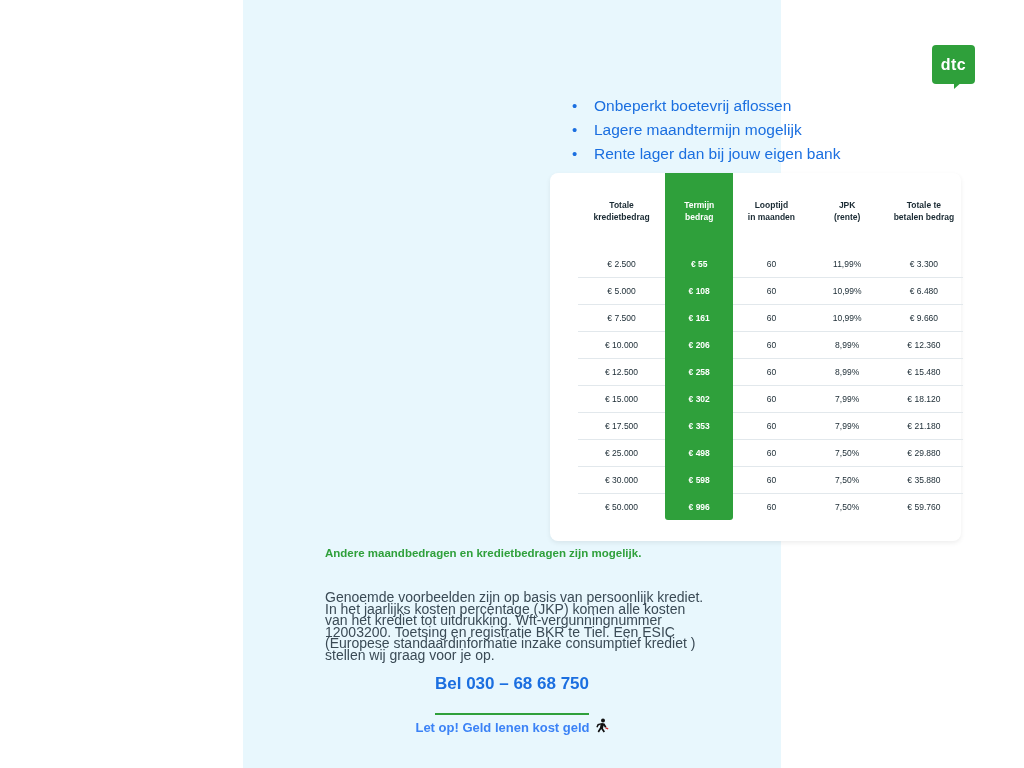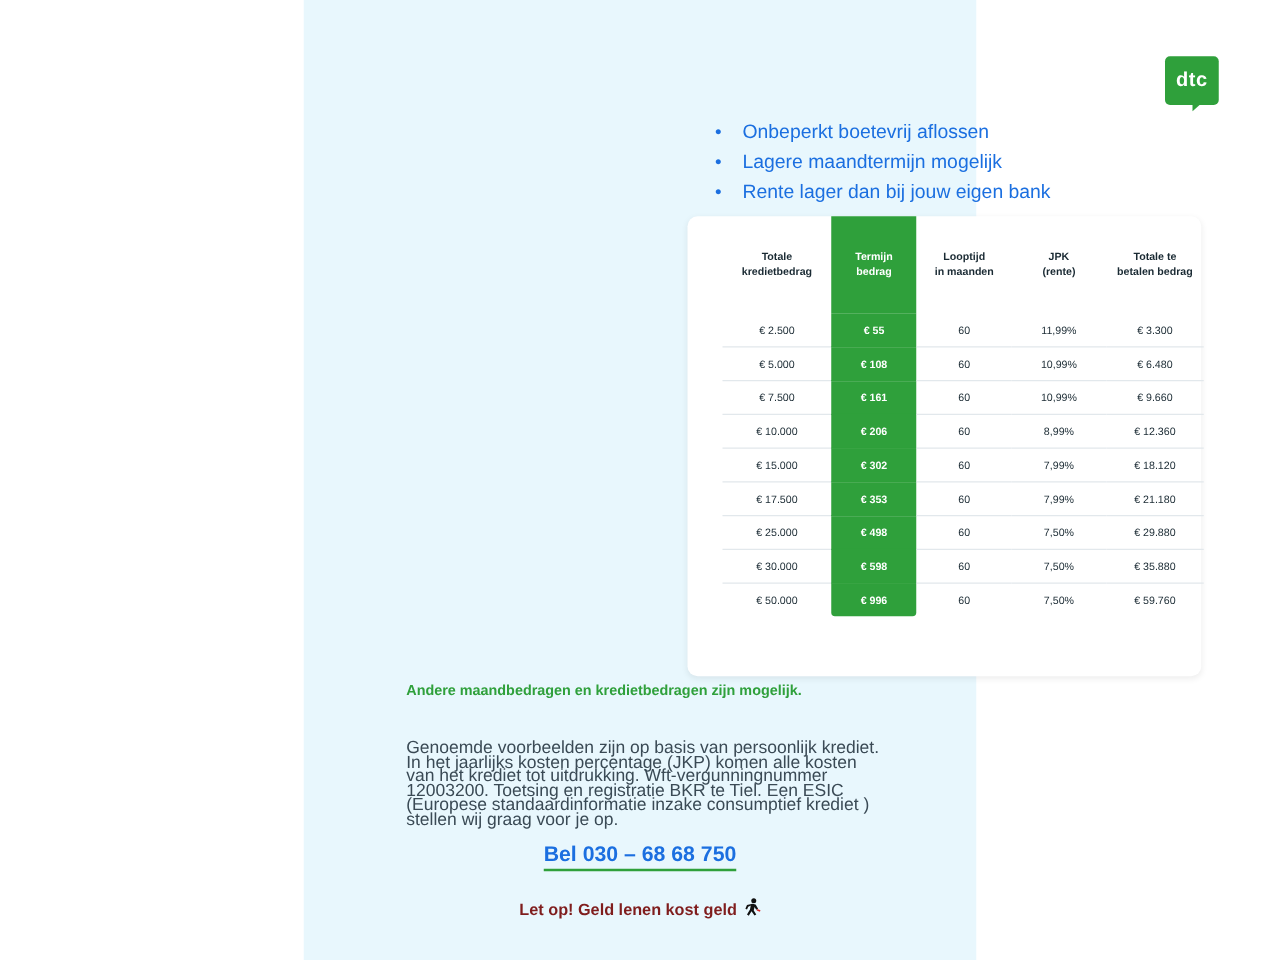--- a/index.html
+++ b/index.html
@@ -186,29 +186,29 @@
     top: 674px;
     width: 1024px;
     text-align: center;
     color: #1b6fe0;
     font-size: 17px;
     font-weight: bold;
     font-family: "Liberation Sans", sans-serif;
   }
   .phone span {
     border-bottom: 2px solid #2fa03b;
-    padding-bottom: 2px;
+    padding-bottom: 20px;
   }
   .warning {
     position: absolute;
     left: 0;
     top: 718px;
     width: 1024px;
     text-align: center;
-    color: #7f1d1d;
+    color: #3b82f6;
     font-size: 13px;
     font-weight: bold;
     font-family: "Liberation Sans", sans-serif;
   }
   .walk-icon {
     display: inline-block;
     margin-left: 5px;
     vertical-align: -2px;
   }
 </style>
@@ -289,20 +289,27 @@
             <td>€ 9.660</td>
           </tr>
           <tr>
             <td>€ 10.000</td>
             <td class="green-col">€ 206</td>
             <td>60</td>
             <td>8,99%</td>
             <td>€ 12.360</td>
           </tr>
           <tr>
+            <td>€ 12.500</td>
+            <td class="green-col">€ 258</td>
+            <td>60</td>
+            <td>8,99%</td>
+            <td>€ 15.480</td>
+          </tr>
+          <tr>
             <td>€ 15.000</td>
             <td class="green-col">€ 302</td>
             <td>60</td>
             <td>7,99%</td>
             <td>€ 18.120</td>
           </tr>
           <tr>
             <td>€ 17.500</td>
             <td class="green-col">€ 353</td>
             <td>60</td>

